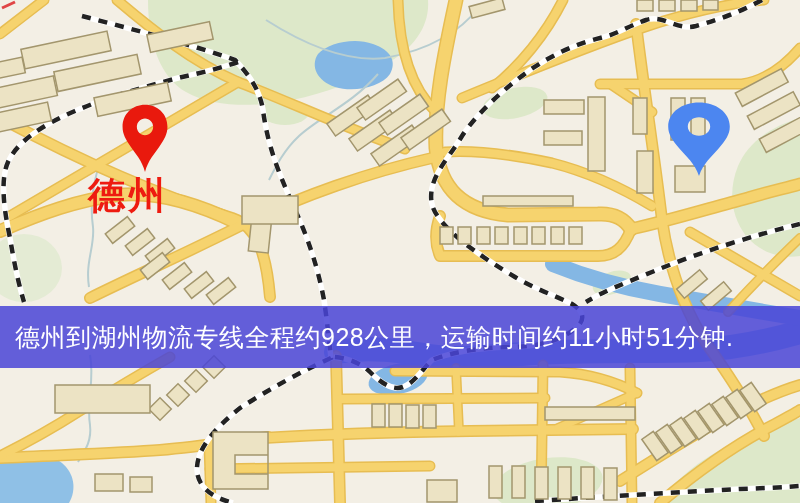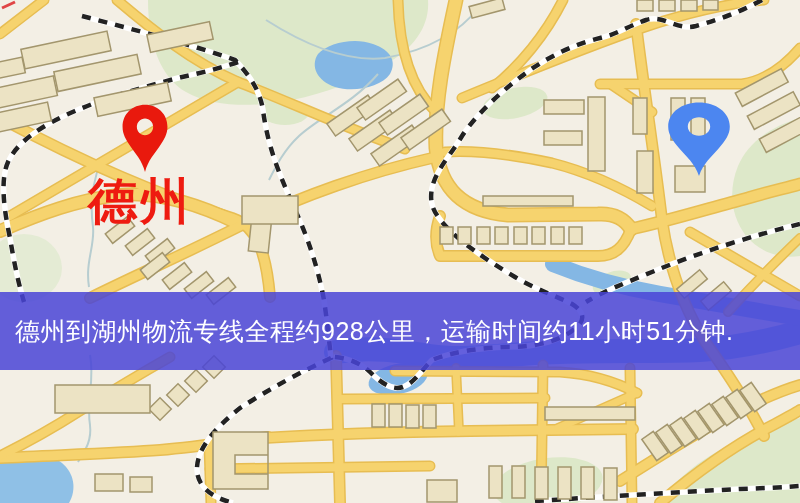--- a/index.html
+++ b/index.html
@@ -3,28 +3,28 @@
 <meta charset="utf-8">
 <style>
   html,body{margin:0;padding:0;background:#ddd;}
   .viewport{
     position:relative;width:800px;height:503px;overflow:hidden;
     font-family:"Liberation Sans","DejaVu Sans",sans-serif;
     background:#f3efe5;
   }
   .map-svg{position:absolute;left:0;top:0;width:800px;height:503px;display:block;}
   .city-label{
-    position:absolute;font-weight:bold;font-size:49px;line-height:1;
+    position:absolute;font-weight:bold;font-size:37px;line-height:1;
     letter-spacing:3px;white-space:nowrap;
     font-family:"Liberation Sans","DejaVu Sans",sans-serif;
   }
   .city-label.origin{left:88px;top:177px;color:#ee1b10;}
   .city-label.dest{left:640px;top:179px;color:#2b33e4;}
   .banner{
-    position:absolute;left:0;top:292px;width:800px;height:78px;
+    position:absolute;left:0;top:306px;width:800px;height:62px;
     background:rgba(73,68,215,0.85);
     display:flex;align-items:center;box-sizing:border-box;
     padding:0 8px 0 15px;
   }
   .banner span{
     color:#ffffff;font-size:25px;line-height:1.2;white-space:nowrap;
     letter-spacing:0.5px;
   }
 </style>
 </head>

